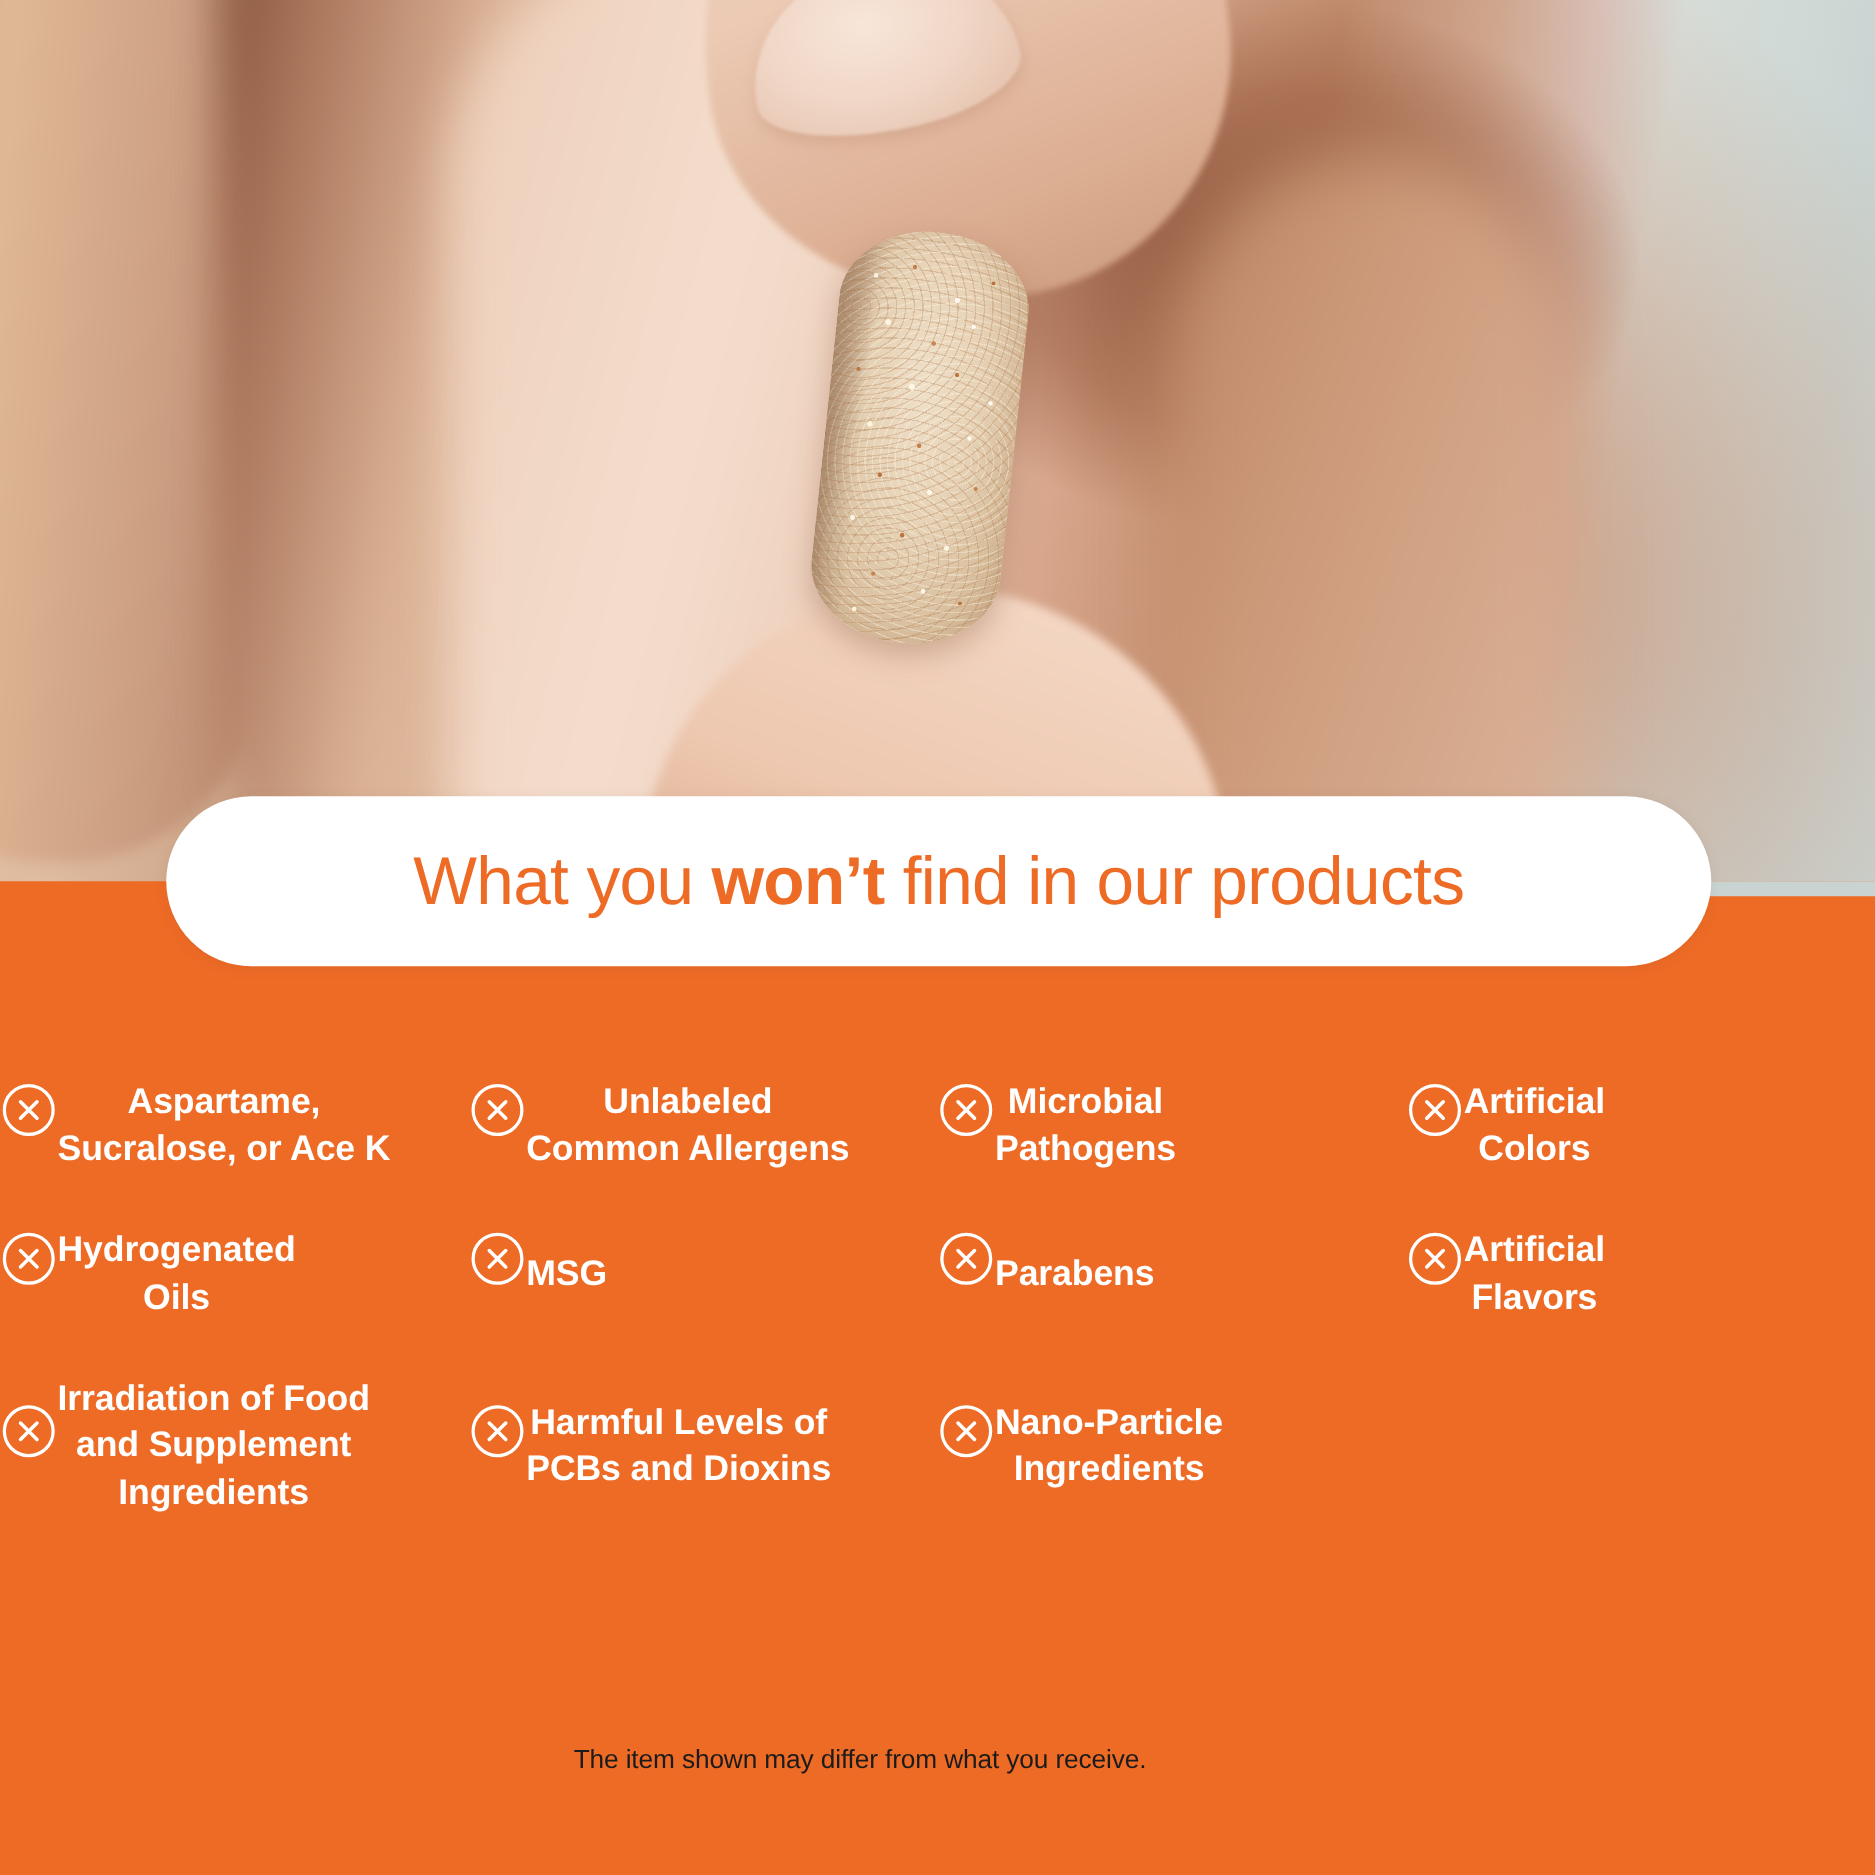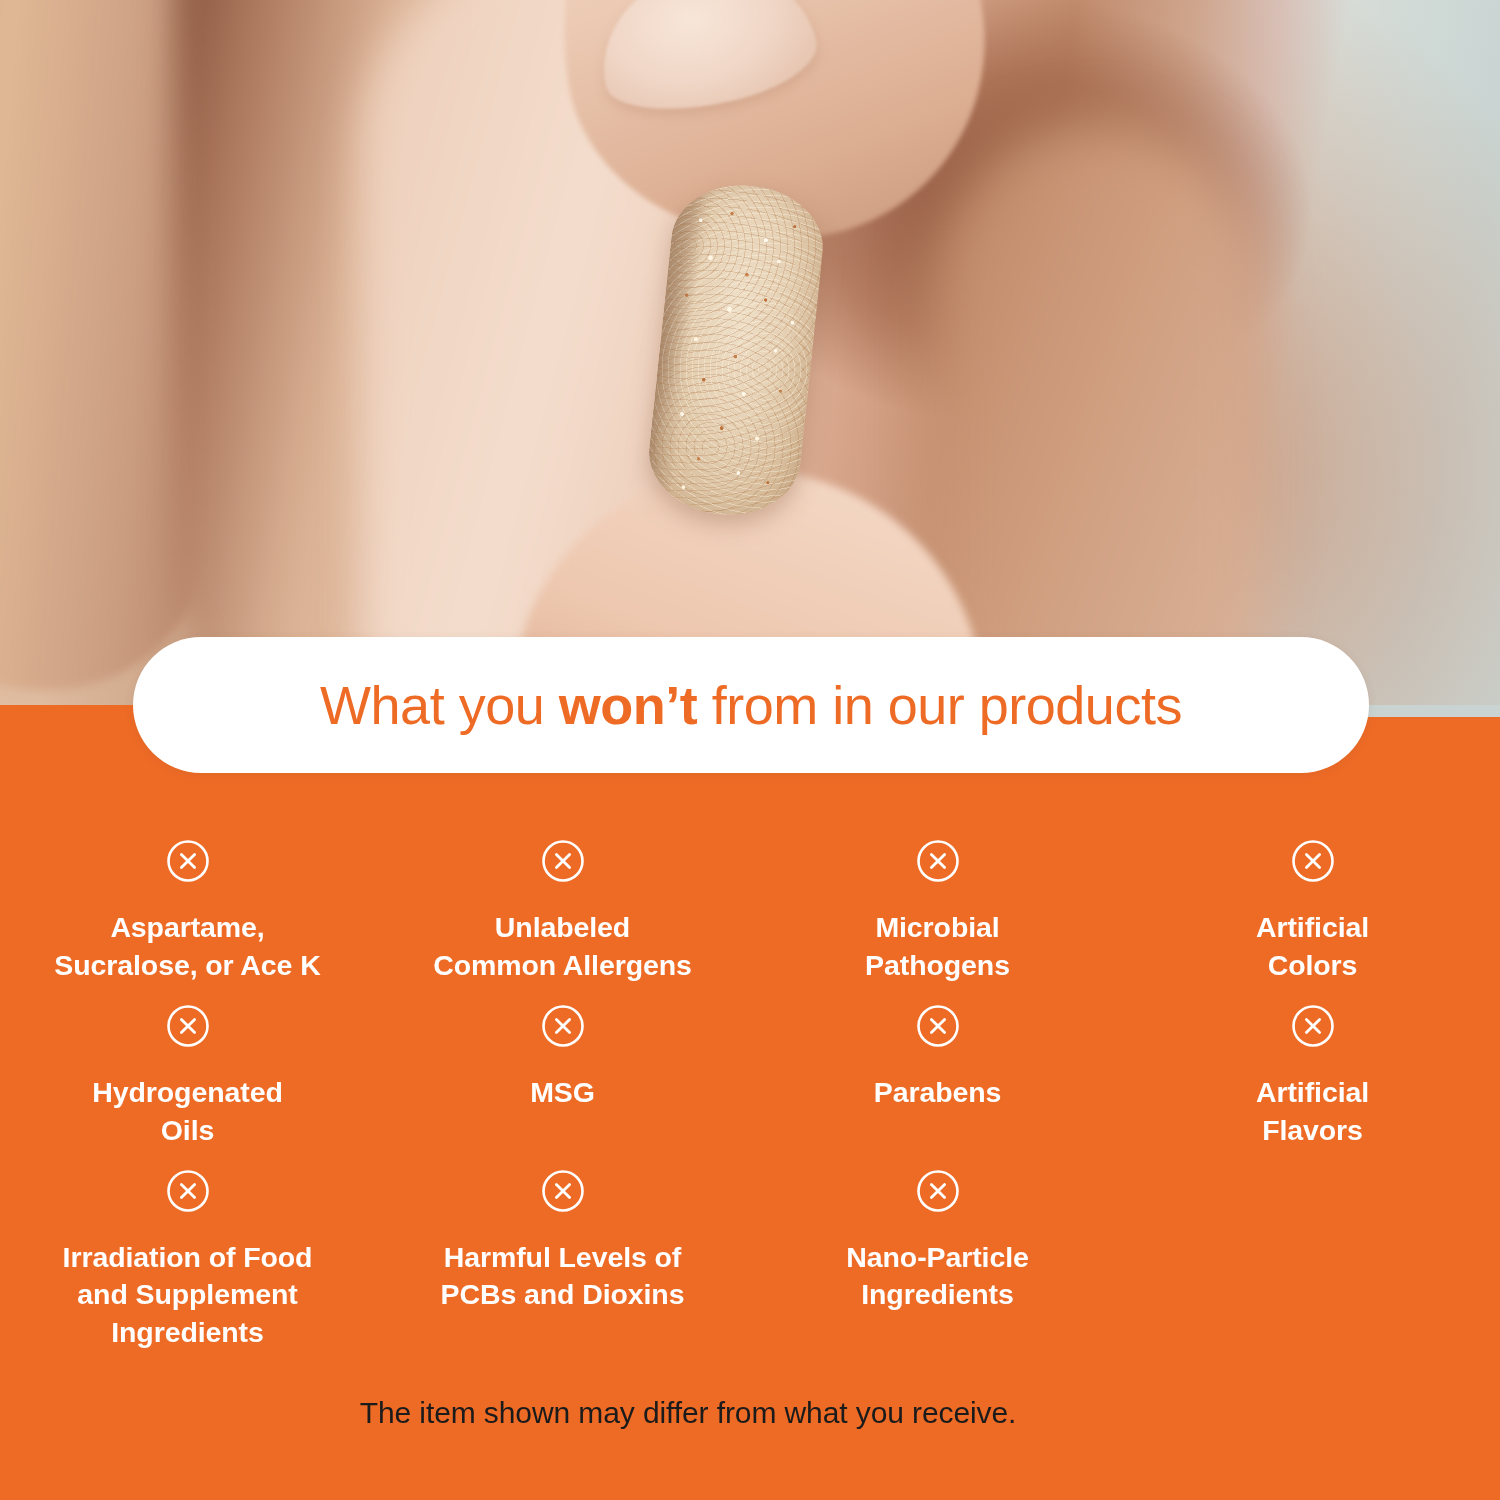--- a/index.html
+++ b/index.html
@@ -217,21 +217,21 @@
     position: absolute;
     left: 0;
     top: 820px;
     width: 1500px;
     display: grid;
     grid-template-columns: repeat(4, 375px);
     row-gap: 0;
   }
   .cell {
     display: flex;
-    flex-direction: column;
+    flex-direction: row;
     align-items: center;
     padding-top: 18px;
   }
   .icon-x {
     width: 46px;
     height: 46px;
     flex: none;
   }
   .cell-label {
     margin-top: 25px;
@@ -245,21 +245,21 @@
     letter-spacing: -0.1px;
   }
 
   .footnote {
     position: absolute;
     left: 0;
     top: 1396px;
     width: 1376px;
     text-align: center;
     color: #1b1b1b;
-    font-size: 30px;
+    font-size: 21px;
     font-weight: 400;
     letter-spacing: -0.1px;
   }
 </style>
 </head>
 <body>
 
 <div class="page">
 
   <div class="photo">
@@ -275,21 +275,21 @@
       <div class="tablet-grain"></div>
       <div class="tablet-speckle"></div>
       <div class="tablet-edge"></div>
     </div>
   </div>
 
   <div class="orange-panel"></div>
   <div class="orange-notch"></div>
 
   <div class="title-card">
-    <div class="title-text"><span>What you </span><span class="strong">won’t</span><span> from in our products</span></div>
+    <div class="title-text"><span>What you </span><span class="strong">won’t</span><span> find in our products</span></div>
   </div>
 
   <div class="grid">
 
     <div class="cell">
       <span class="icon-x">
         <svg viewBox="0 0 46 46" width="46" height="46" aria-hidden="true">
           <circle cx="23" cy="23" r="19.5" fill="none" stroke="#ffffff" stroke-width="2.6"></circle>
           <line x1="16.4" y1="16.4" x2="29.6" y2="29.6" stroke="#ffffff" stroke-width="2.8" stroke-linecap="round"></line>
           <line x1="29.6" y1="16.4" x2="16.4" y2="29.6" stroke="#ffffff" stroke-width="2.8" stroke-linecap="round"></line>

